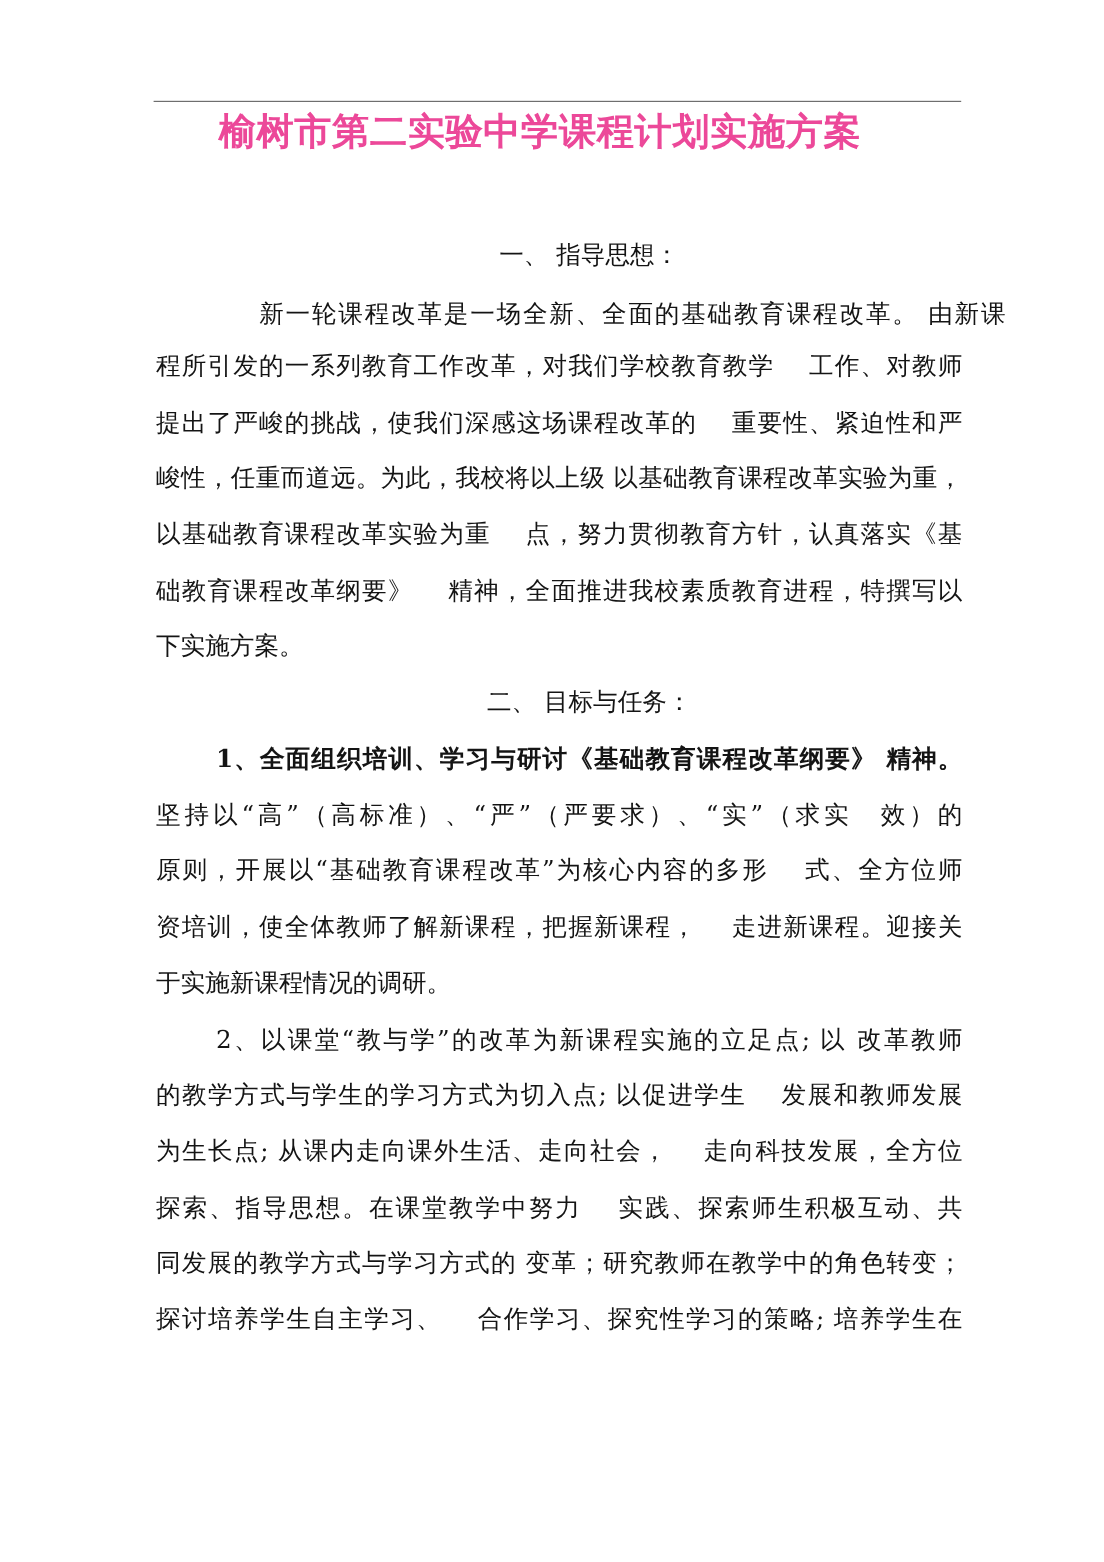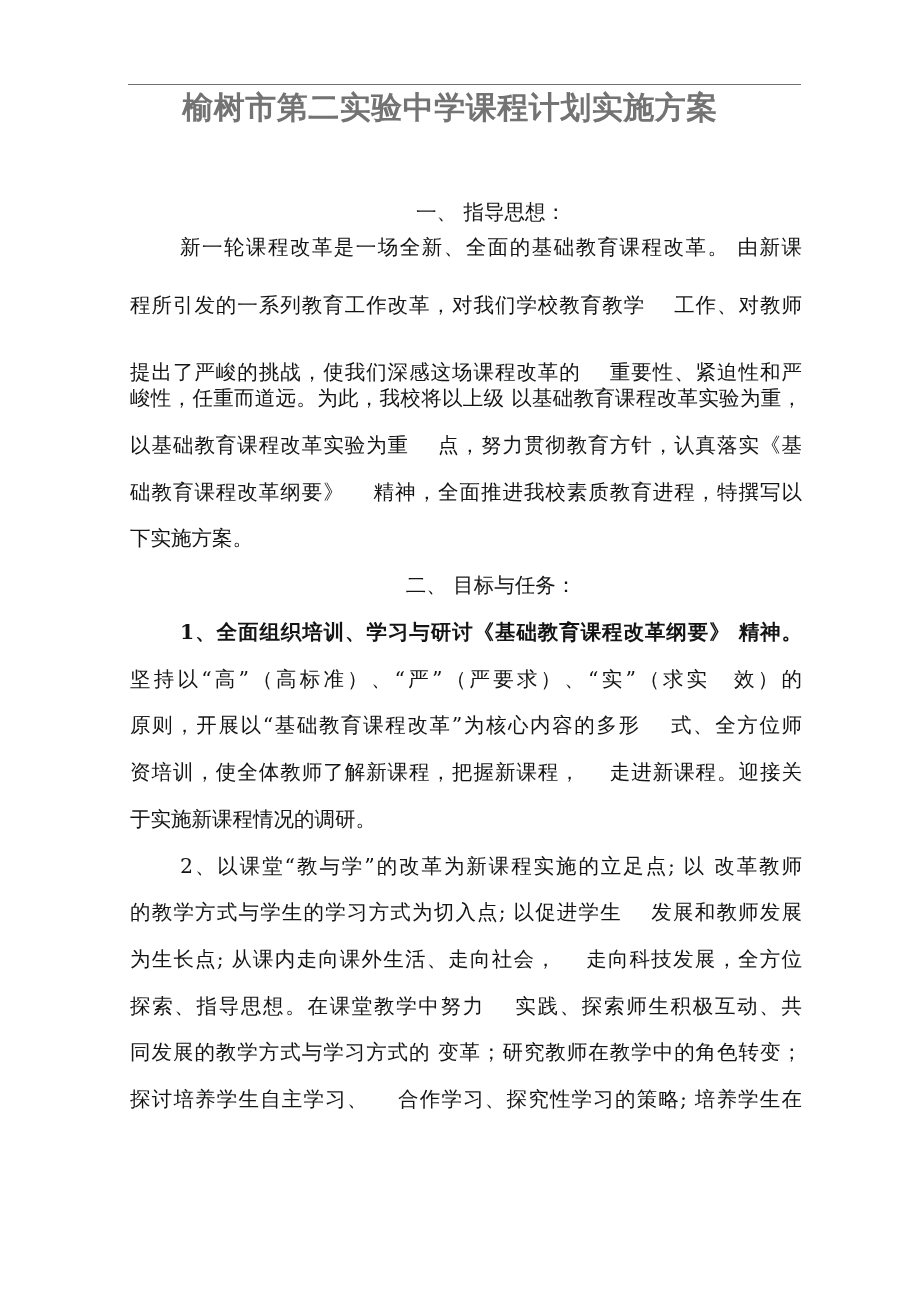--- a/index.html
+++ b/index.html
@@ -28,25 +28,25 @@
       width: 673px;
       height: 0;
       border-top: 1.5px solid #6e6e6e;
     }
     .doc-title {
       position: absolute;
       left: 0;
       width: 900px;
       top: 88px;
       text-align: center;
-      font-family: Liberation Mono, monospace;
+      font-family: Liberation Sans, sans-serif;
       font-weight: bold;
       font-size: 31px;
       letter-spacing: 0.5px;
-      color: #737373;
+      color: #ec4899;
       line-height: 44px;
     }
     .line {
       position: absolute;
       left: 130px;
       width: 672px;
       font-size: 20.5px;
       line-height: 30px;
       white-space: pre;
       color: #141414;
@@ -58,23 +58,23 @@
     .indent { left: 180px; width: 622px; text-align: center; }
   </style>
 </head>
 <body>
 
 <div class="page">
   <div class="header-rule"></div>
   <div class="doc-title">榆树市第二实验中学课程计划实施方案</div>
   <div id="body-lines">
       <div class="line indent" style="top: 197px;">一、 指导思想：</div>
-      <div class="line indent just" style="top: 232px;">新一轮课程改革是一场全新、全面的基础教育课程改革。 由新课</div>
+      <div class="line indent just" style="top: 246px; margin-left: 36px;">新一轮课程改革是一场全新、全面的基础教育课程改革。 由新课</div>
       <div class="line just" style="top: 290px;">程所引发的一系列教育工作改革，对我们学校教育教学　 工作、对教师</div>
-      <div class="line just" style="top: 337px; margin-top: 20px;">提出了严峻的挑战，使我们深感这场课程改革的　 重要性、紧迫性和严</div>
+      <div class="line just" style="top: 337px;">提出了严峻的挑战，使我们深感这场课程改革的　 重要性、紧迫性和严</div>
       <div class="line just" style="top: 383px;">峻性，任重而道远。为此，我校将以上级 以基础教育课程改革实验为重，</div>
       <div class="line just" style="top: 430px;">以基础教育课程改革实验为重　 点，努力贯彻教育方针，认真落实《基</div>
       <div class="line just" style="top: 477px;">础教育课程改革纲要》　 精神，全面推进我校素质教育进程，特撰写以</div>
       <div class="line" style="top: 523px;">下实施方案。</div>
       <div class="line indent" style="top: 570px;">二、 目标与任务：</div>
       <div class="line indent just" style="top: 617px; font-weight: bold;">1、全面组织培训、学习与研讨《基础教育课程改革纲要》 精神。</div>
       <div class="line just" style="top: 664px;">坚持以“高”（高标准）、“严”（严要求）、“实”（求实　效）的</div>
       <div class="line just" style="top: 710px;">原则，开展以“基础教育课程改革”为核心内容的多形　 式、全方位师</div>
       <div class="line just" style="top: 757px;">资培训，使全体教师了解新课程，把握新课程，　 走进新课程。迎接关</div>
       <div class="line" style="top: 804px;">于实施新课程情况的调研。</div>

